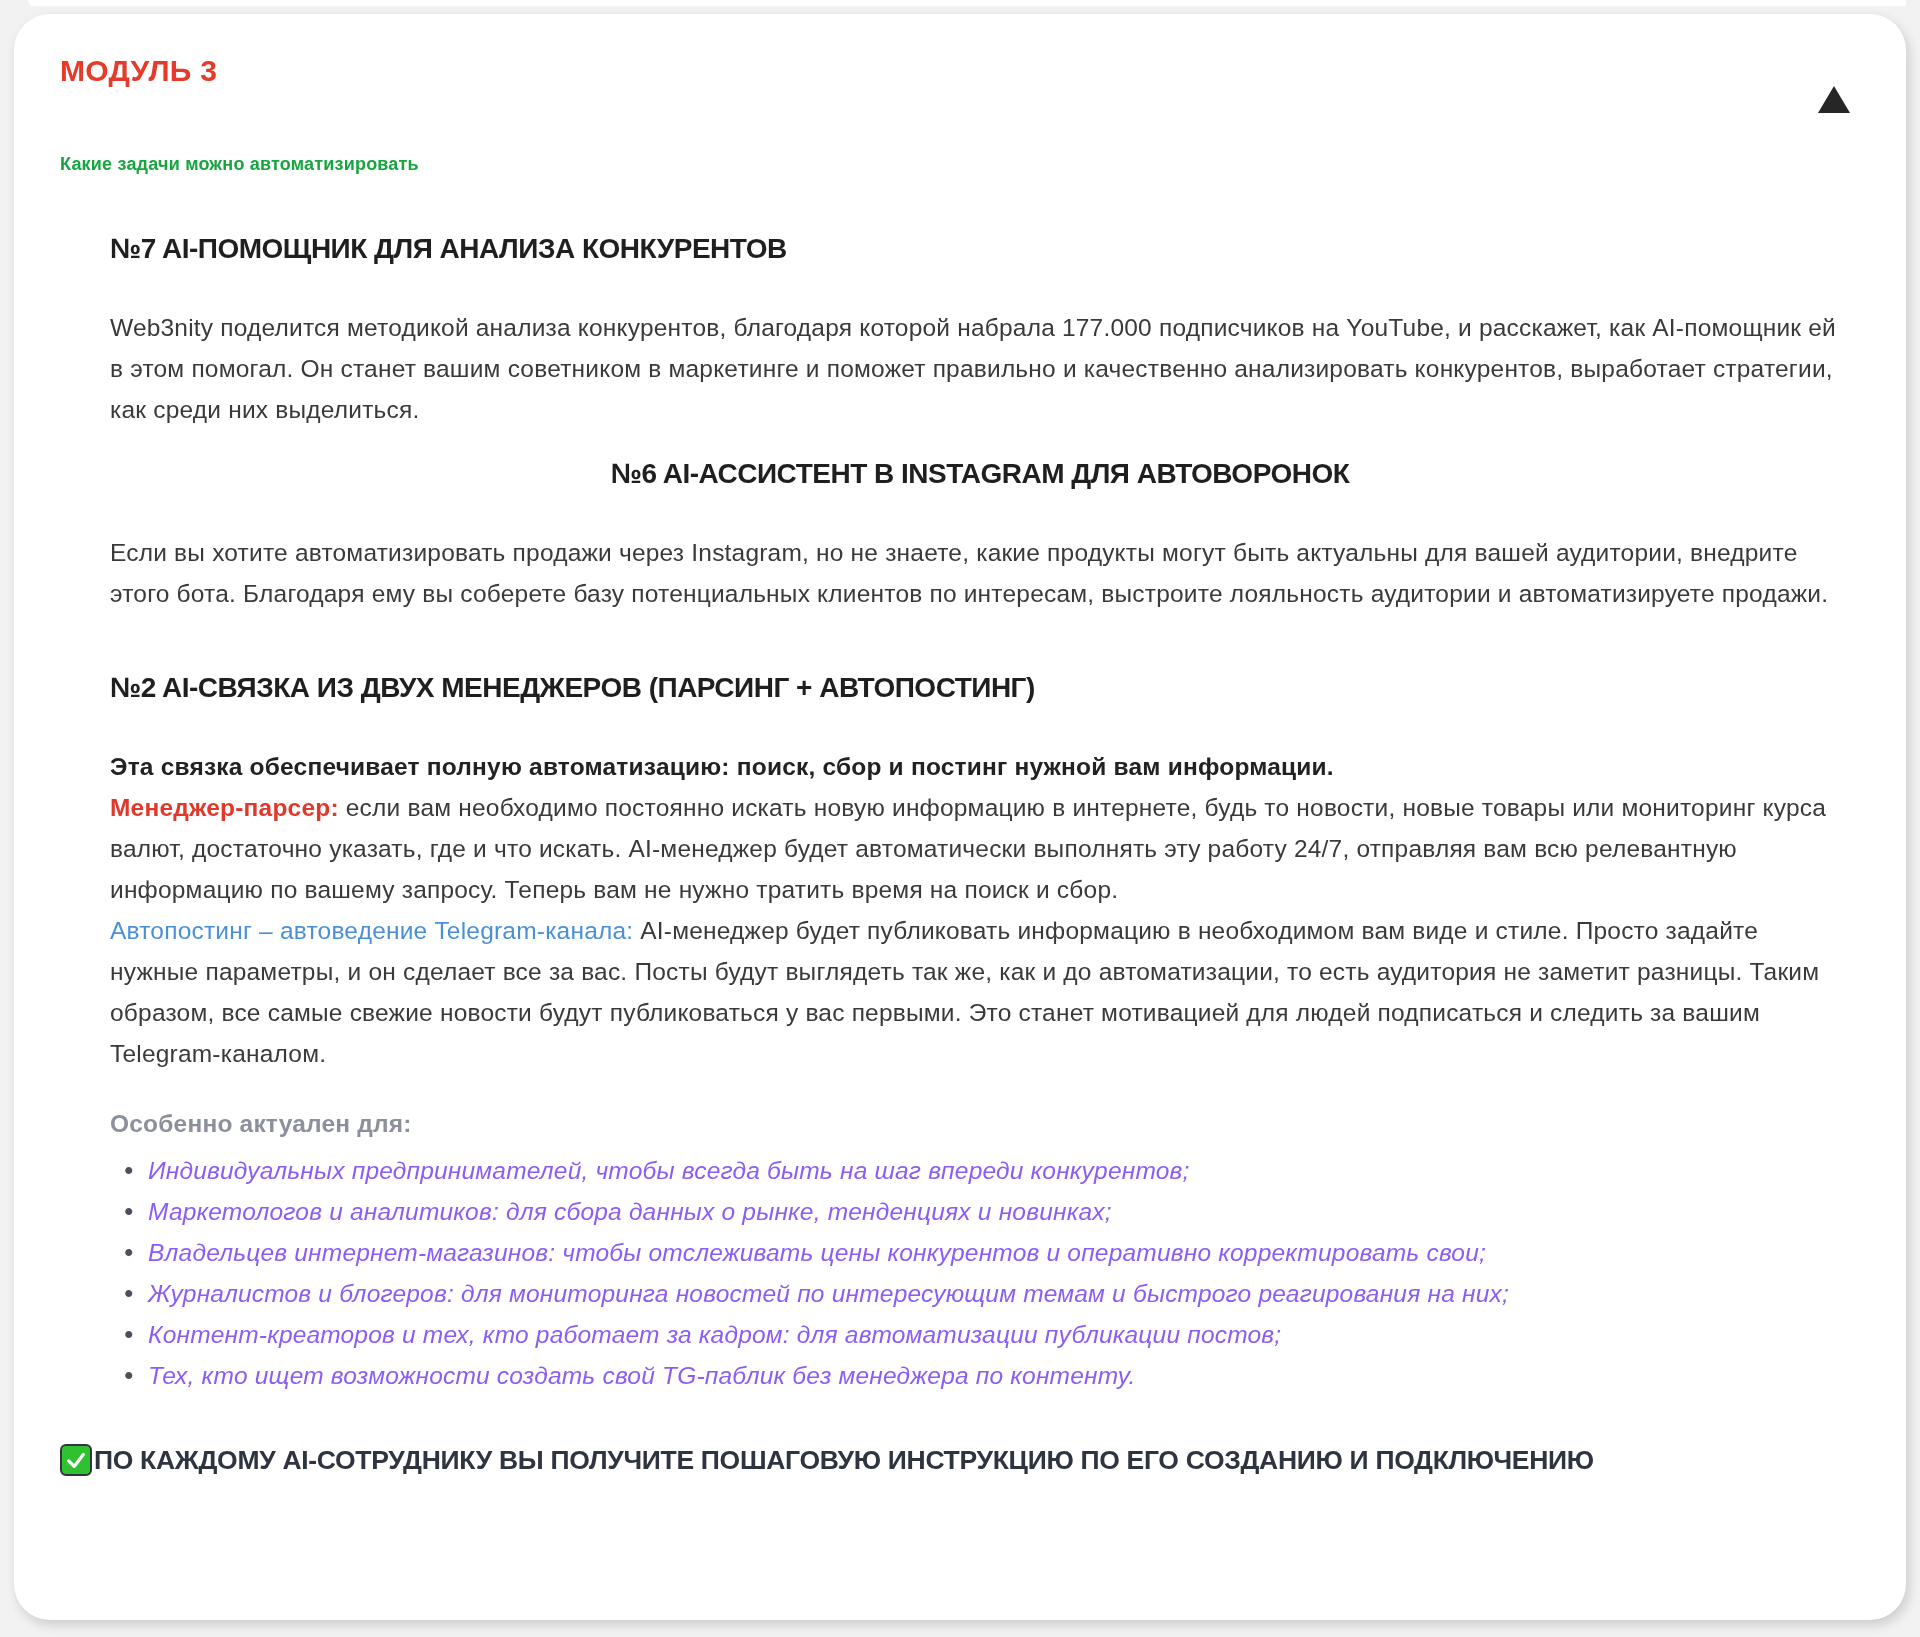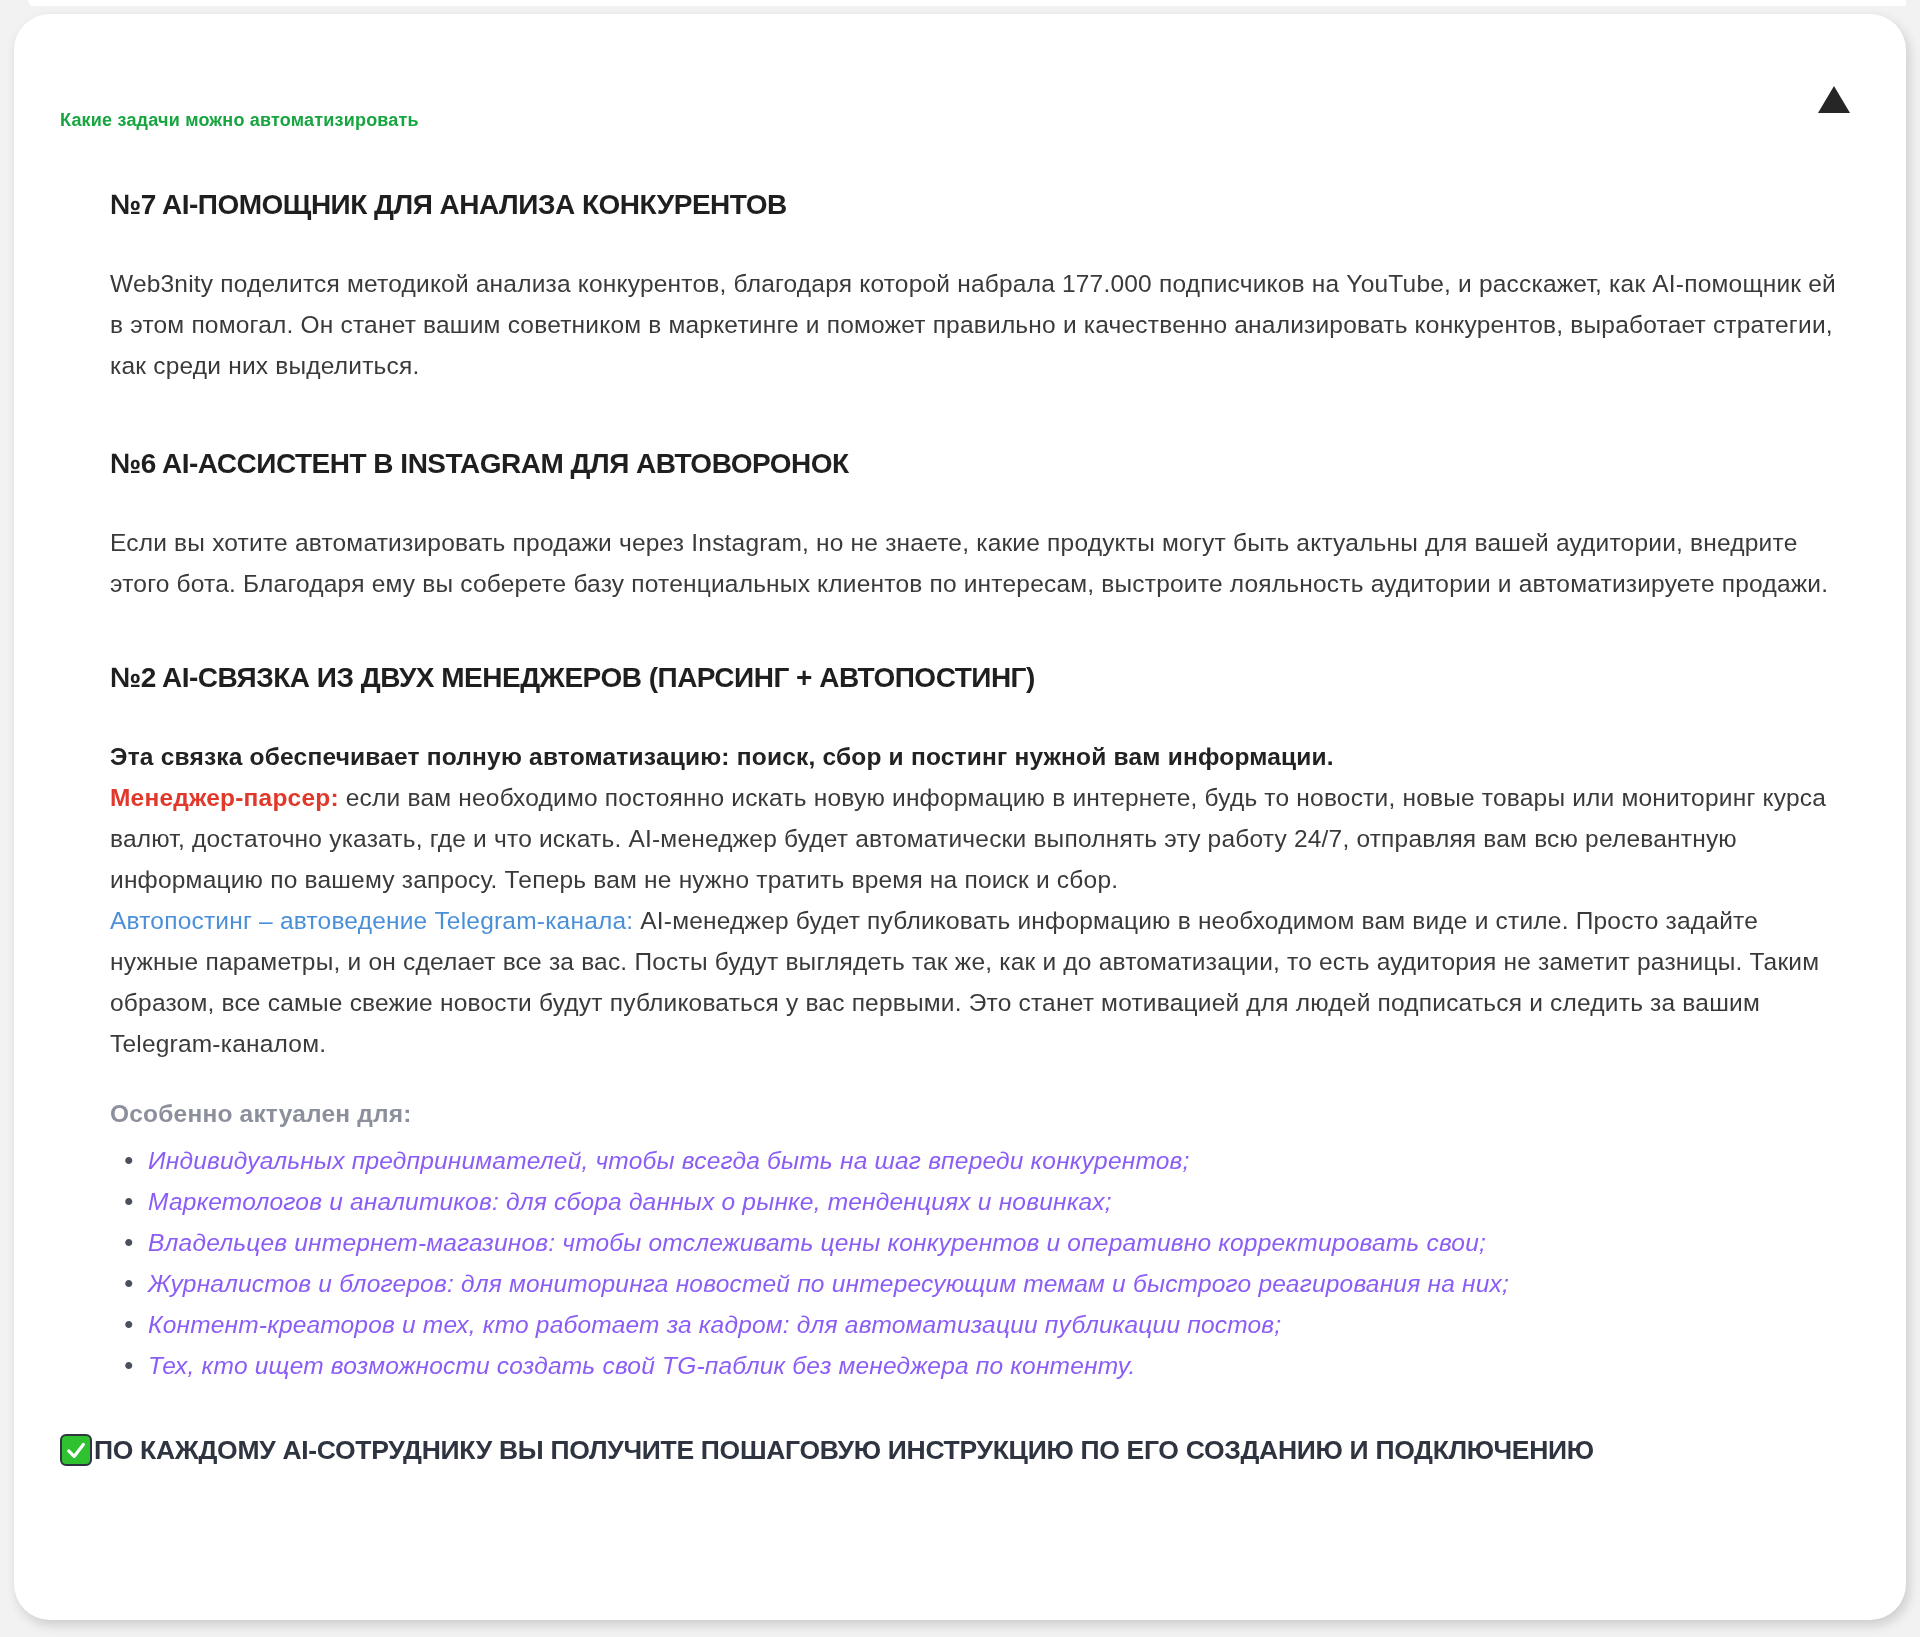--- a/index.html
+++ b/index.html
@@ -41,21 +41,21 @@
   .toggle-link{
     display:inline-block;margin-top:56px;
     font-size:18px;font-weight:600;color:#16a53f;
     cursor:pointer;letter-spacing:0.2px;
   }
   .sections{margin-left:50px;margin-right:10px;}
   .sec-heading{
     font-size:28px;font-weight:700;color:#1f1f1f;
     letter-spacing:-0.5px;margin:58px 0 0 0;
   }
-  .sec-heading.mt-lg{margin-top:62px;}
+  .sec-heading.mt-lg{margin-top:28px;text-align:center;}
   .body-text{
     font-size:24.5px;line-height:41px;color:#3a3a3a;
     letter-spacing:0.2px;font-weight:400;margin:42px 0 0 0;
   }
   .intro-bold{font-weight:700;color:#222222;}
   .label-red{font-weight:700;color:#e0392b;}
   .label-blue{font-weight:400;color:#4a90d9;}
   .audience-title{
     margin:36px 0 0 0;font-size:24.5px;font-weight:600;
     color:#8b909c;letter-spacing:0.2px;
@@ -83,20 +83,21 @@
     font-size:26.5px;font-weight:700;color:#2e3440;letter-spacing:-0.3px;
   }
 </style>
 </head>
 <body>
 
 <div class="top-strip"></div>
 
 <div class="card">
 
+  <div class="module-label">МОДУЛЬ 3</div>
 
   <button class="collapse-button">
     <span class="triangle-up"></span>
   </button>
 
   <a class="toggle-link">Какие задачи можно автоматизировать</a>
 
   <div class="sections">
 
     <h2 class="sec-heading">№7 AI-ПОМОЩНИК ДЛЯ АНАЛИЗА КОНКУРЕНТОВ</h2>

